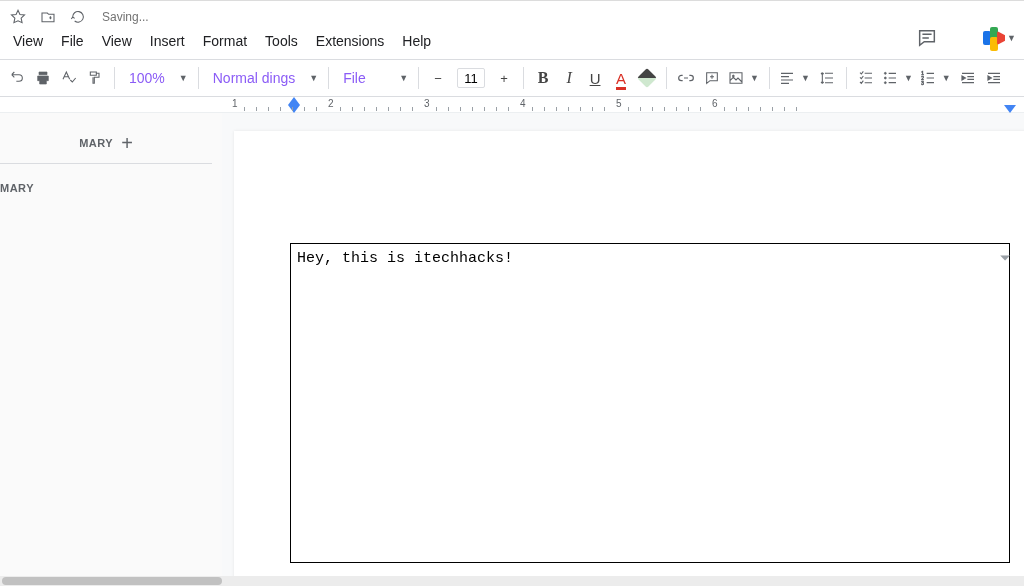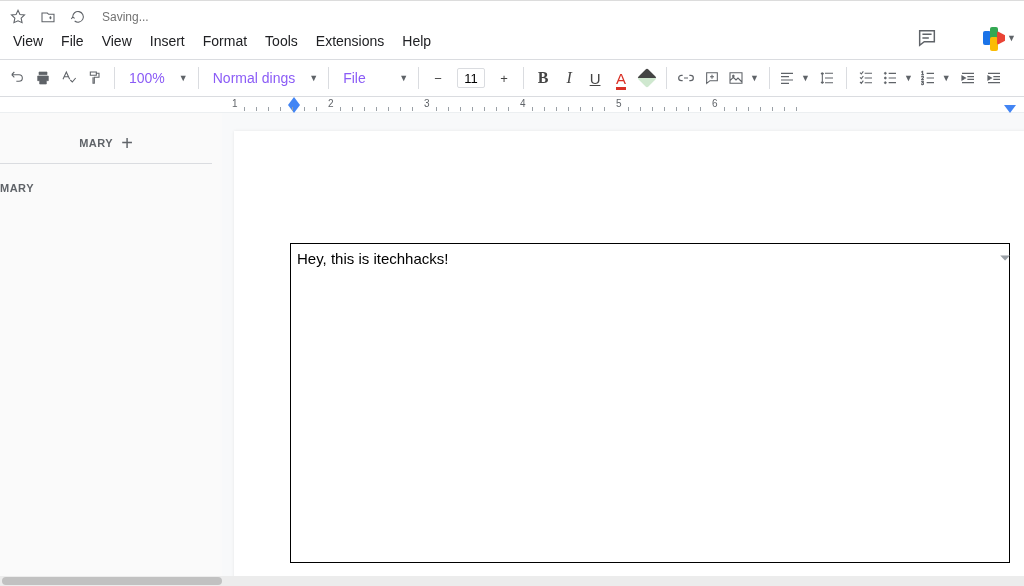--- a/index.html
+++ b/index.html
@@ -100,21 +100,21 @@
     .side-empty { font-size:14px; color:#80868b; margin-top:12px; line-height:1.4;}
     .page-zone {
       flex:1; position:relative; overflow:hidden; background:#f8f9fa;
     }
     .page {
       position:absolute; left:12px; top:18px; width:980px; height:600px; background:#fff; box-shadow: 0 0 3px rgba(0,0,0,.08);
     }
     .textbox {
       position:absolute; left:56px; top:112px; width:720px; height:320px; border:1px solid #000; background:#fff; padding:6px 6px;
     }
-    .textbox p { font-size:15px; font-family:Liberation Sans, sans-serif; color:#000;}
+    .textbox p { font-size:15px; font-family:Liberation Mono, monospace; color:#000;}
     .tb-handle { position:absolute; right:0px; top:6px; font-size:9px; color:#9aa0a6; transform:rotate(45deg);}
     .scroll-track {
       position:absolute; left:0; right:0; bottom:0; height:10px; background:#ececec;
     }
     .scroll-thumb { position:absolute; left:2px; top:1px; height:8px; width:220px; background:#c1c1c1; border-radius:4px;}
     .svg-ico { width:16px; height:16px; fill:#5f6368; stroke:#5f6368;}
   </style>
 </head>
 <body>
 

